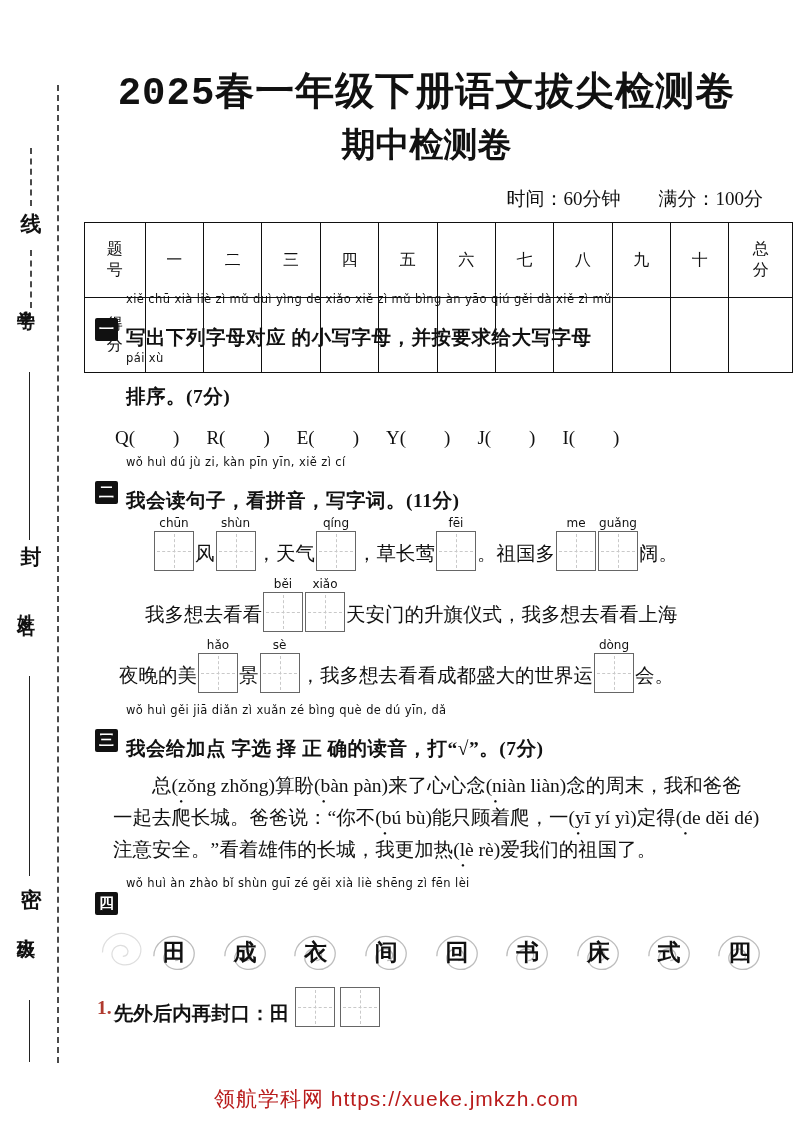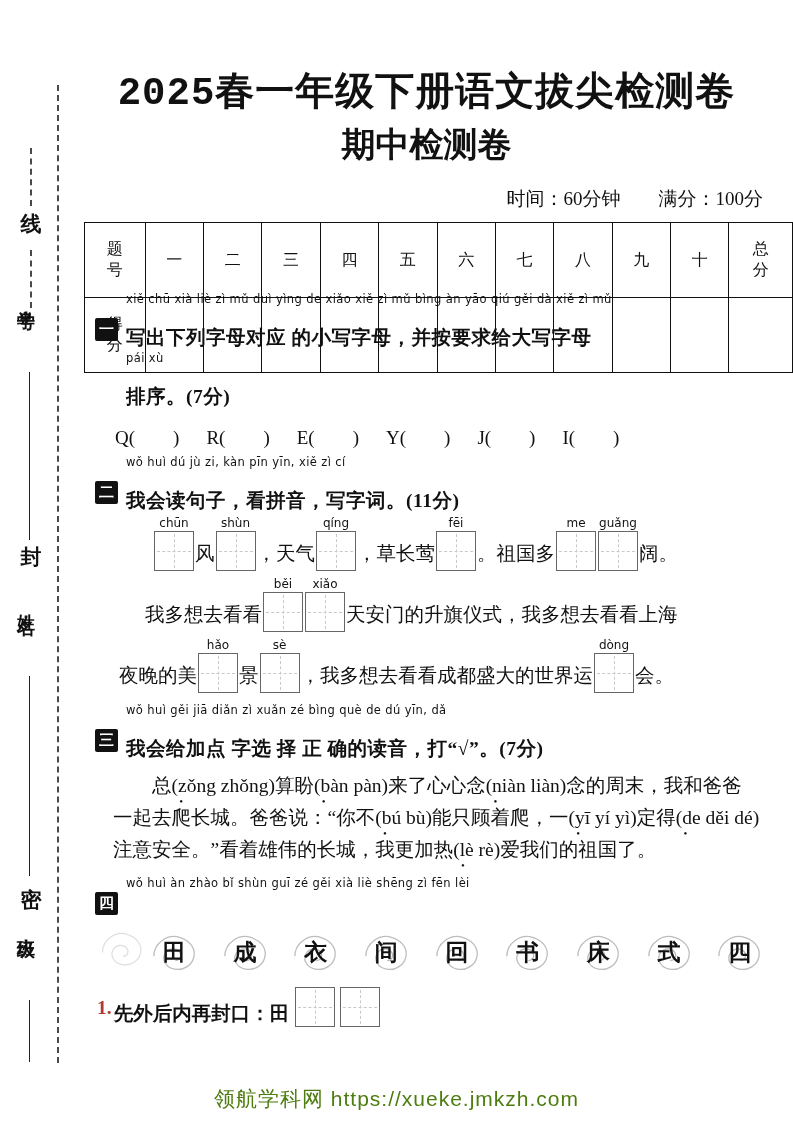--- a/index.html
+++ b/index.html
@@ -74,21 +74,21 @@
               font-size:23px;font-weight:bold;}
   .snail-char svg{position:absolute;inset:0;width:100%;height:100%;}
   .snail-char .ch{position:relative;z-index:1;}
   .item-line{display:flex;align-items:flex-end;margin:12px 0 0 2px;font-size:19.5px;font-weight:bold;}
   .item-num{color:#b03a2e;margin-right:2px;margin-bottom:8px;}
   .item-text{margin-bottom:0;white-space:nowrap;}
   .answer-boxes{display:inline-flex;gap:5px;margin-left:6px;}
 
   
   .footer-mark{position:absolute;left:0;right:0;bottom:8px;text-align:center;
-               font-size:21px;letter-spacing:1px;color:#4d7c0f;font-family:"Liberation Sans",sans-serif;}
+               font-size:21px;letter-spacing:1px;color:#b91c1c;font-family:"Liberation Sans",sans-serif;}
   .corner-swirl{position:absolute;left:96px;top:928px;width:52px;height:40px;opacity:.55;}
 </style>
 </head>
 <body>
 
 <div class="page">
 
   <div class="fold-main"></div>
   <div class="dash-seg seg1"></div>
   <div class="margin-char m-xian">线</div>

